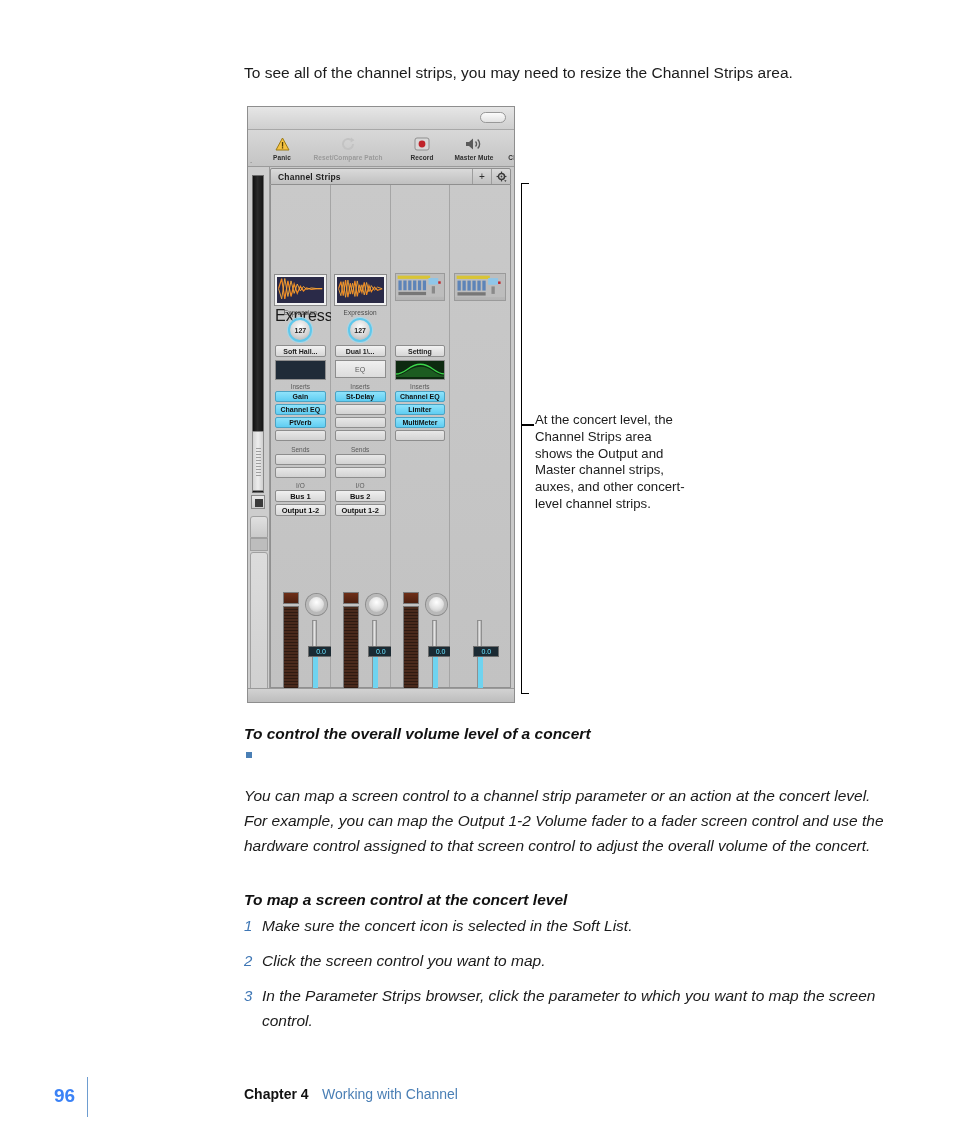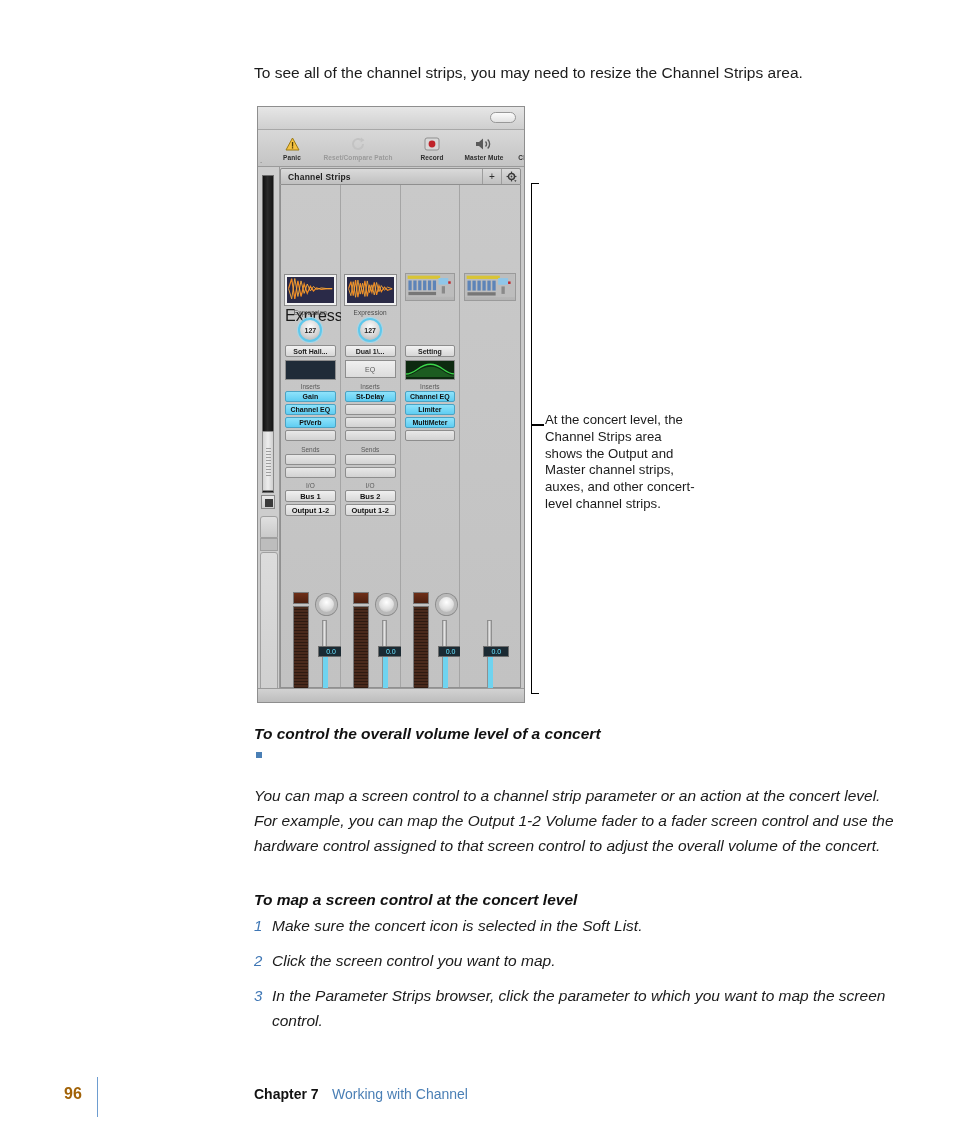--- a/index.html
+++ b/index.html
@@ -7,21 +7,21 @@
   body {
     width: 954px; height: 1145px;
     background: #ffffff;
     font-family: "Liberation Sans", sans-serif;
     color: #1a1a1a;
     position: relative;
     overflow: hidden;
   }
 
   
-  .page { position:absolute; left:12px; top:0; width:756px; height:1145px; }
+  .page { position:absolute; left:2px; top:0; width:756px; height:1145px; }
 
   .intro {
     position:absolute; left:242px; top:62px; width:640px;
     font-size:15.5px; line-height:22px; color:#1b1b1b;
   }
 
   .sec-head {
     font-size:15.5px; font-weight:bold; color:#111; line-height:22px;
   }
 
@@ -38,21 +38,21 @@
   .num-mark {
     width:18px; flex:0 0 18px; color:#3f77b5; font-size:15px; line-height:25px;
     text-align:left; font-weight:normal;
   }
   .num-text { flex:1; }
 
   .blk { position:absolute; left:242px; width:650px;font-style:italic; }
 
   
   .footer { position:absolute; left:0; top:1075px; width:954px; height:50px; }
-  .pg-num { position:absolute; left:52px; top:10px; font-size:16px; font-weight:bold; color:#a16207; }
+  .pg-num { position:absolute; left:52px; top:10px; font-size:19px; font-weight:bold; color:#3b82f6; }
   .foot-rule { position:absolute; left:85px; top:2px; width:1px; height:40px; background:#6e9dd0; }
   .foot-chapter { position:absolute; left:242px; top:11px; font-size:14px; font-weight:bold; color:#111; }
   .foot-title { position:absolute; left:320px; top:11px; font-size:14px; color:#4a7fb5; }
 
   
   .shot {
     position:absolute; left:245px; top:106px; width:268px; height:597px;
     background:#c9c9c9;
     border:1px solid #8e8e8e;
     overflow:hidden;
@@ -575,17 +575,17 @@
     </div>
     <div class="num-row">
       <span class="num-mark">3</span>
       <span class="num-text body-p">In the Parameter Strips browser, click the parameter to which you want to map the screen control.</span>
     </div>
   </div>
 
   <div class="footer">
     <div class="pg-num">96</div>
     <div class="foot-rule"></div>
-    <div class="foot-chapter">Chapter 7</div>
+    <div class="foot-chapter">Chapter 4</div>
     <div class="foot-title">Working with Channel</div>
   </div>
 
 </div>
 
 </body></html>

